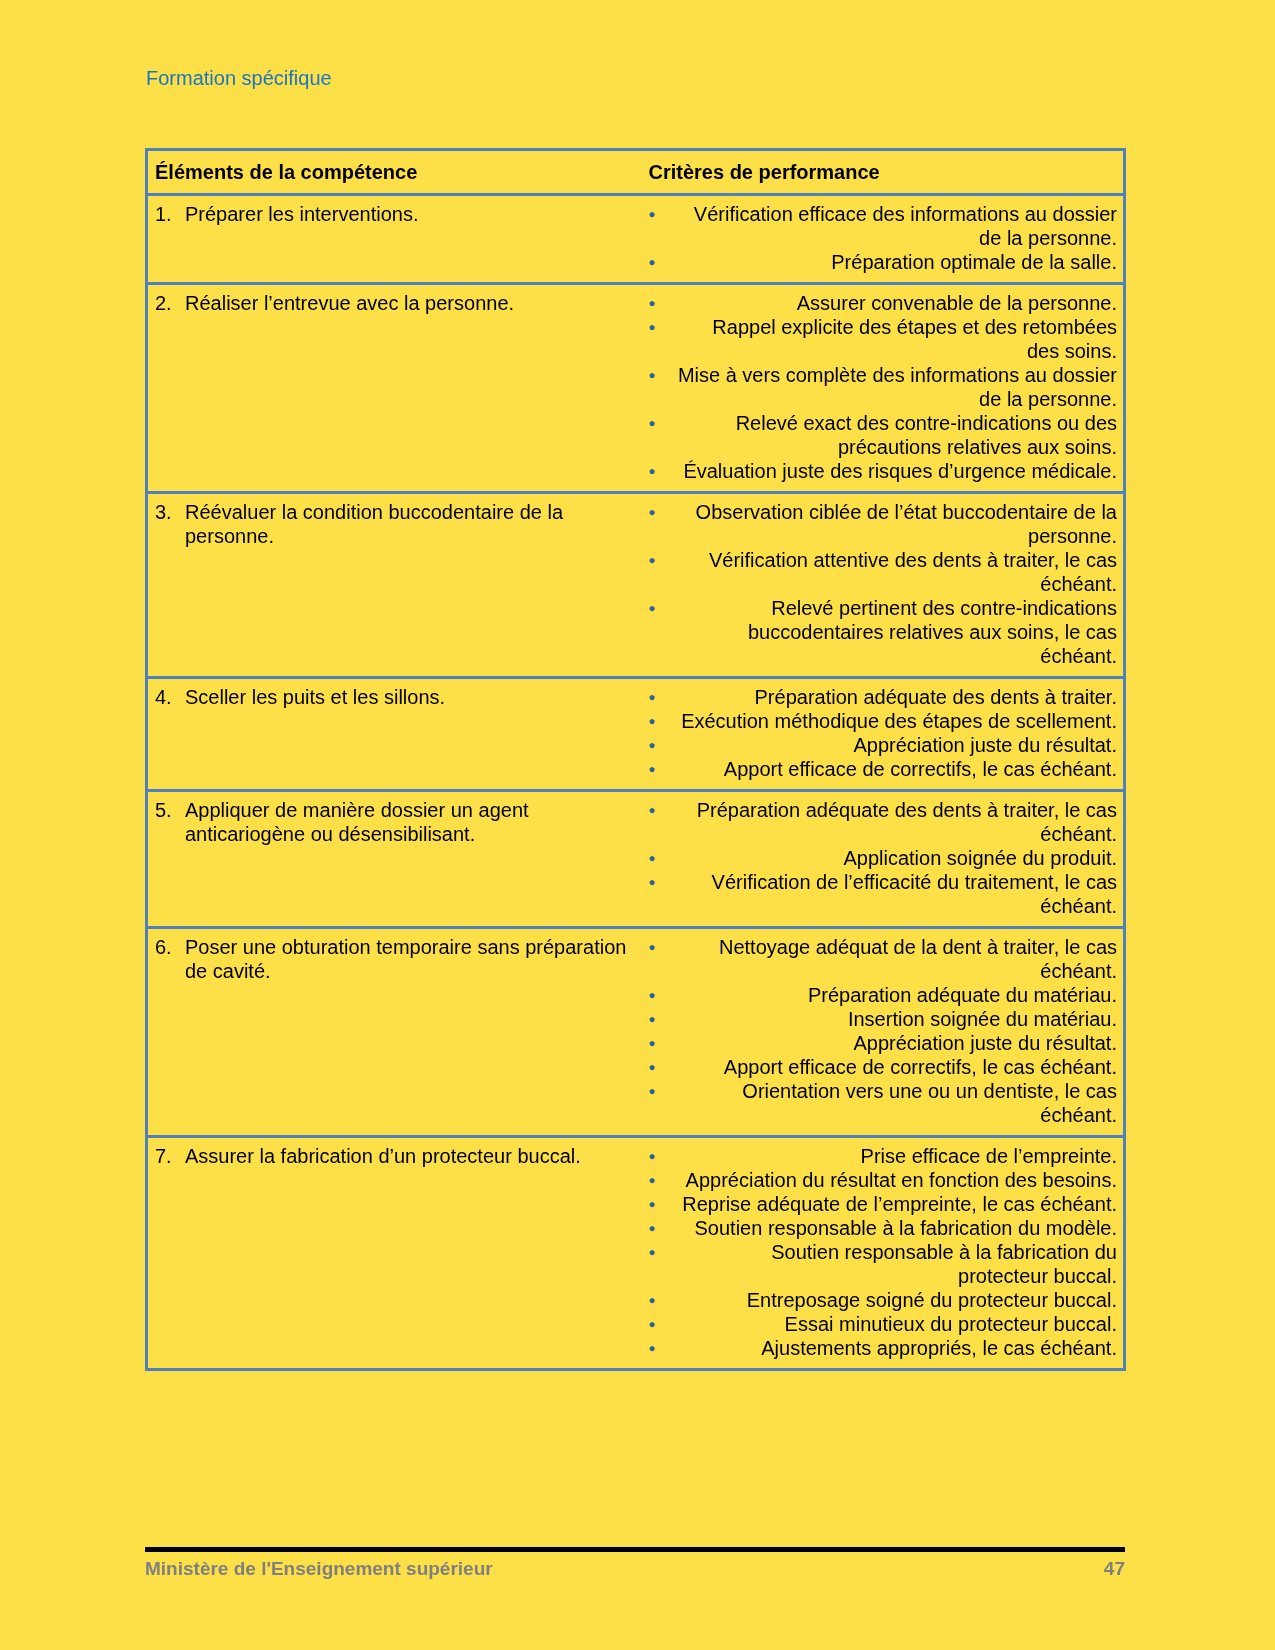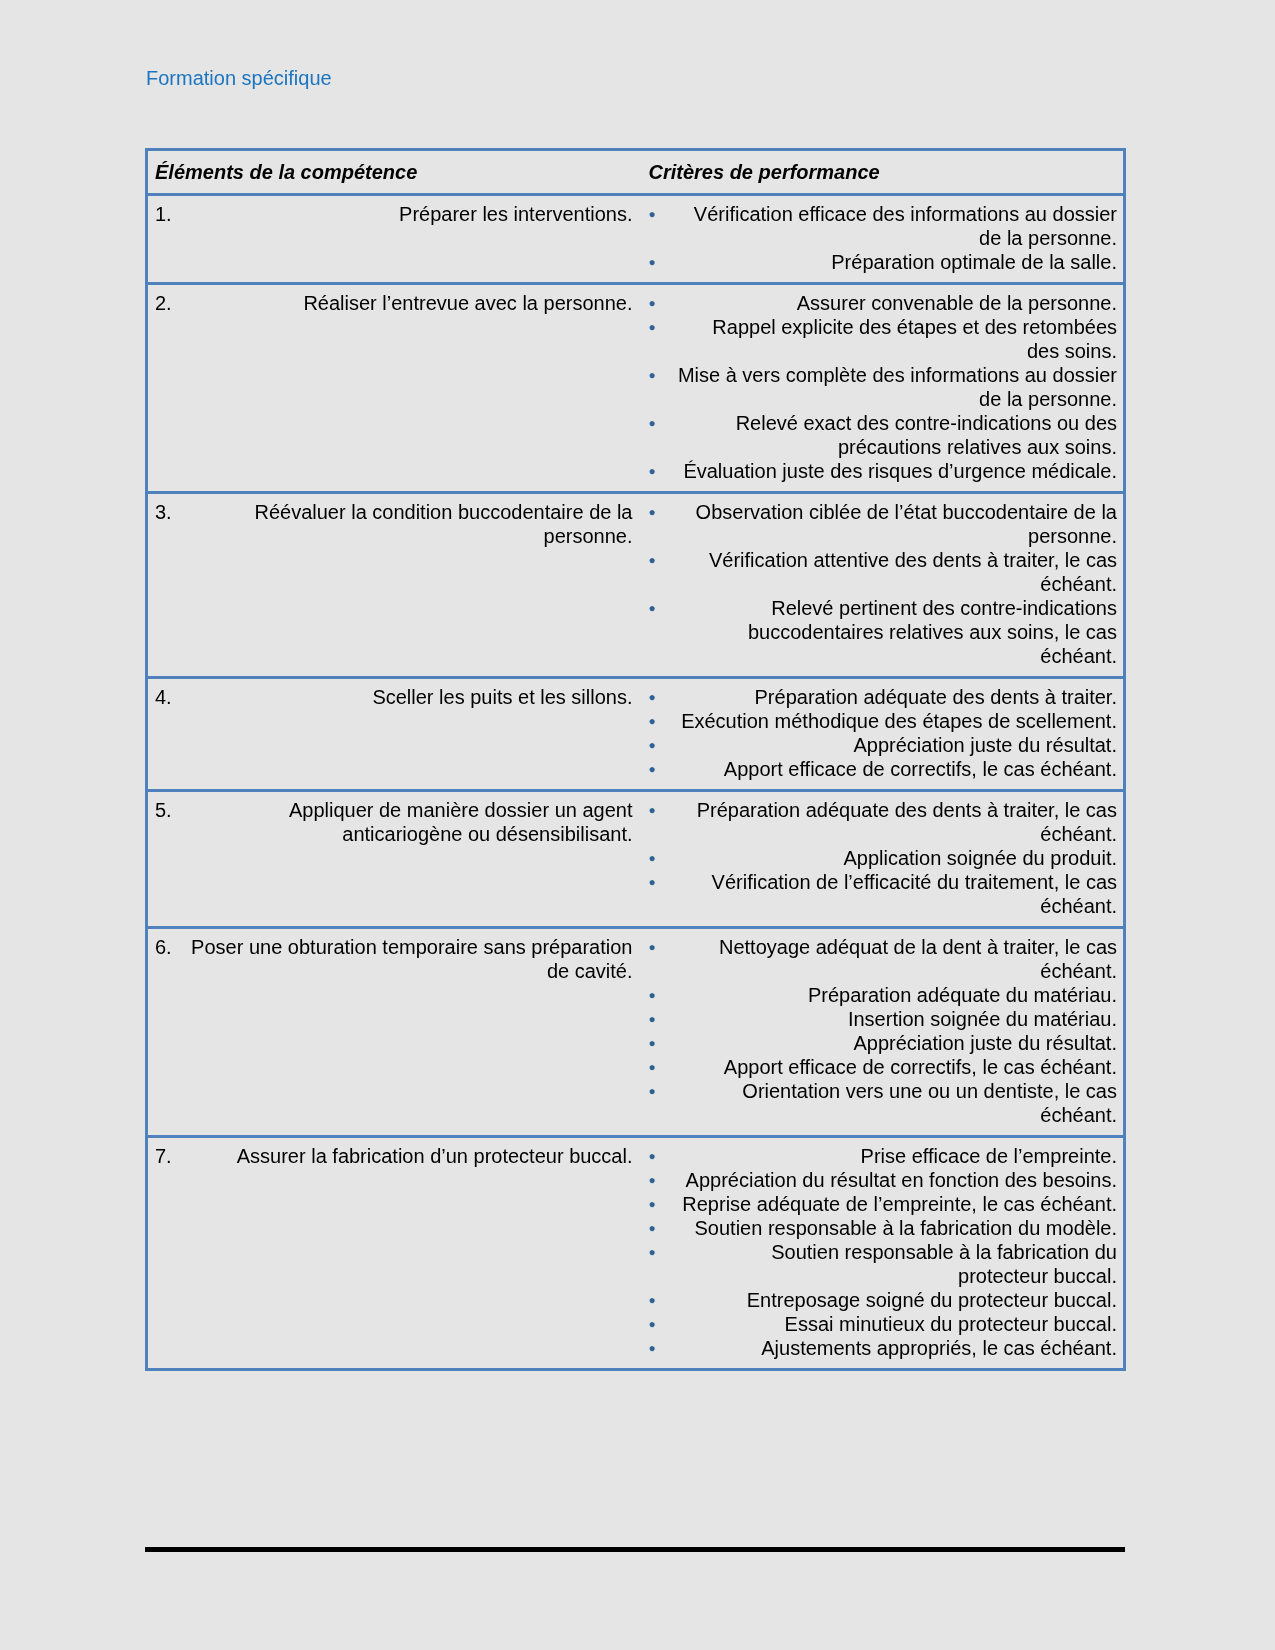--- a/index.html
+++ b/index.html
@@ -1,20 +1,20 @@
 <!DOCTYPE html>
 <html lang="fr"><head>
 <meta charset="utf-8">
 <style>
   html, body { margin: 0; padding: 0; background: #ffffff; }
   .page {
     position: relative;
     width: 1275px;
     height: 1650px;
-    background: #e5e5e5;
+    background: #fde047;
     font-family: "Liberation Sans", sans-serif;
     color: #000000;
   }
   .page-header {
     position: absolute;
     left: 146px;
     top: 66px;
     font-size: 20px;
     line-height: 24px;
     color: #1b75c0;
@@ -37,27 +37,27 @@
     border-top: 1.5px solid #4f81bd;
     border-bottom: 1.5px solid #4f81bd;
     border-left: none;
     border-right: none;
     vertical-align: top;
     text-align: left;
     font-weight: normal;
   }
   .competence-table col.c1 { width: 494px; }
   .competence-table col.c2 { width: 484px; }
-  .competence-table th { font-weight: bold; padding: 9px 8px 9px 7px; font-style: italic; }
+  .competence-table th { font-weight: bold; padding: 9px 8px 9px 7px; }
   .competence-table th.crit-h { padding-left: 8px; }
   td.el-cell { padding: 6px 8px 8px 7px; }
   td.cr-cell { padding: 6px 6px 8px 8px; }
   .num-item { display: flex; }
   .num-item .num { flex: 0 0 30px; }
-  .num-item .el-text { flex: 1 1 auto; text-align: right; }
+  .num-item .el-text { flex: 1 1 auto; }
   ul.criteria { margin: 0; padding: 0; list-style: none; }
   ul.criteria li { display: flex; }
   .bullet {
     flex: 0 0 28px;
     font-size: 12px;
     line-height: 24px;
     color: #2e6194;
   }
   .crit-text { flex: 1 1 auto; text-align: right; }
   .footer {
@@ -312,15 +312,19 @@
               </li>
           </ul>
         </td>
       </tr>
 
     </tbody>
   </table>
 
   <div class="footer">
     <div class="footer-rule"></div>
+    <div class="footer-line">
+      <span>Ministère de l'Enseignement supérieur</span>
+      <span>47</span>
+    </div>
   </div>
 
 </div>
 
 </body></html>

